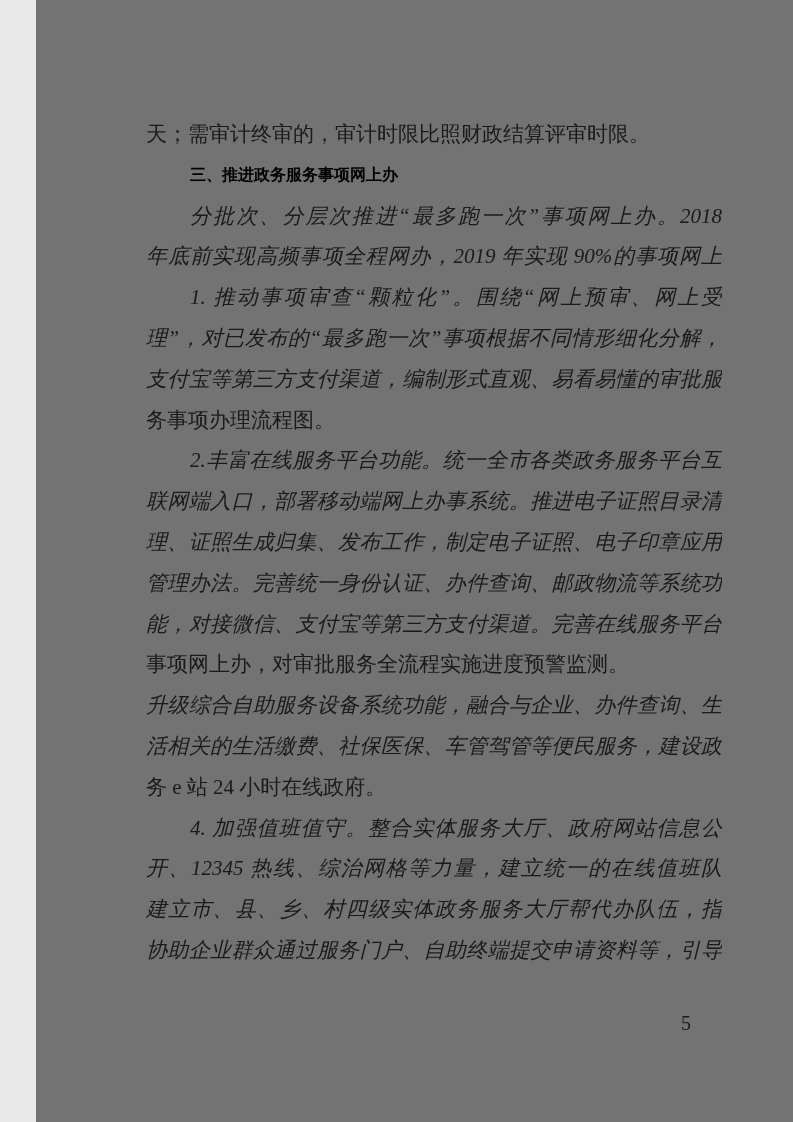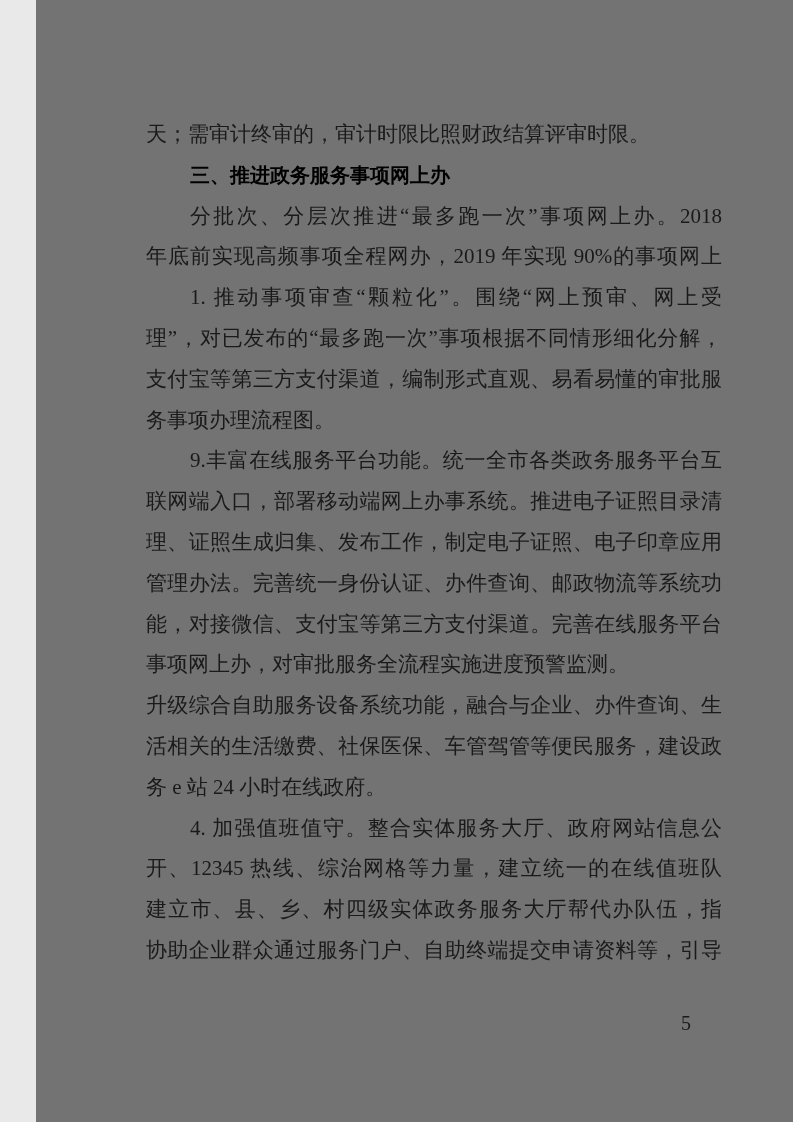--- a/index.html
+++ b/index.html
@@ -25,26 +25,27 @@
     font-size: 21px;
     color: #1a1a1a;
     overflow: hidden;
     word-break: break-all;
     text-align: left;
   }
   .line.justify {
     text-align: justify;
     text-align-last: justify;
     text-justify: inter-character;
+    font-style: italic;
   }
   .line.indent { padding-left: 44px; }
   .line.heading {
     font-family: Liberation Serif, serif;
     font-weight: bold;
-    font-size: 20px;
+    font-size: 16px;
     color: #000000;
   }
   .page-number {
     position: absolute;
     top: 1008px;
     left: 612px;
     width: 76px;
     height: 30px;
     line-height: 30px;
     text-align: center;
@@ -58,21 +59,21 @@
 <div class="page" style="background: #737373; margin-left: 36px;">
   <div class="content" id="content">
       <div class="line body">天；需审计终审的，审计时限比照财政结算评审时限。</div>
       <div class="line heading indent">三、推进政务服务事项网上办</div>
       <div class="line body indent justify">分批次、分层次推进“最多跑一次”事项网上办。2018</div>
       <div class="line body justify">年底前实现高频事项全程网办，2019 年实现 90%的事项网上办。</div>
       <div class="line body indent justify">1. 推动事项审查“颗粒化”。围绕“网上预审、网上受</div>
       <div class="line body justify">理”，对已发布的“最多跑一次”事项根据不同情形细化分解，</div>
       <div class="line body justify">支付宝等第三方支付渠道，编制形式直观、易看易懂的审批服</div>
       <div class="line body">务事项办理流程图。</div>
-      <div class="line body indent justify">9.丰富在线服务平台功能。统一全市各类政务服务平台互</div>
+      <div class="line body indent justify">2.丰富在线服务平台功能。统一全市各类政务服务平台互</div>
       <div class="line body justify">联网端入口，部署移动端网上办事系统。推进电子证照目录清</div>
       <div class="line body justify">理、证照生成归集、发布工作，制定电子证照、电子印章应用</div>
       <div class="line body justify">管理办法。完善统一身份认证、办件查询、邮政物流等系统功</div>
       <div class="line body justify">能，对接微信、支付宝等第三方支付渠道。完善在线服务平台</div>
       <div class="line body">事项网上办，对审批服务全流程实施进度预警监测。</div>
       <div class="line body justify">升级综合自助服务设备系统功能，融合与企业、办件查询、生</div>
       <div class="line body justify">活相关的生活缴费、社保医保、车管驾管等便民服务，建设政</div>
       <div class="line body">务 e 站 24 小时在线政府。</div>
       <div class="line body indent justify">4. 加强值班值守。整合实体服务大厅、政府网站信息公</div>
       <div class="line body justify">开、12345 热线、综治网格等力量，建立统一的在线值班队伍。</div>

